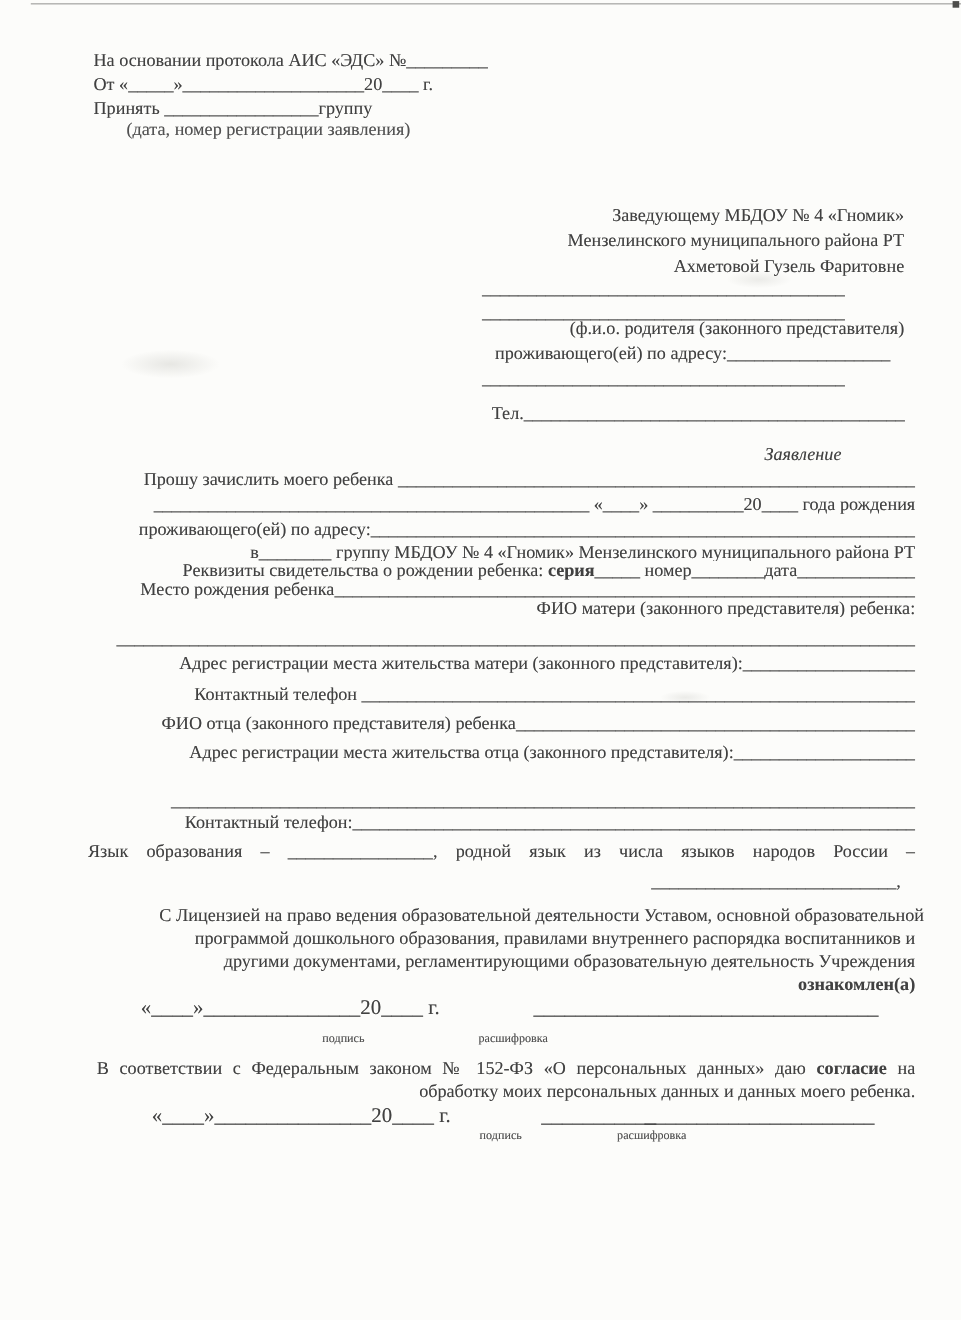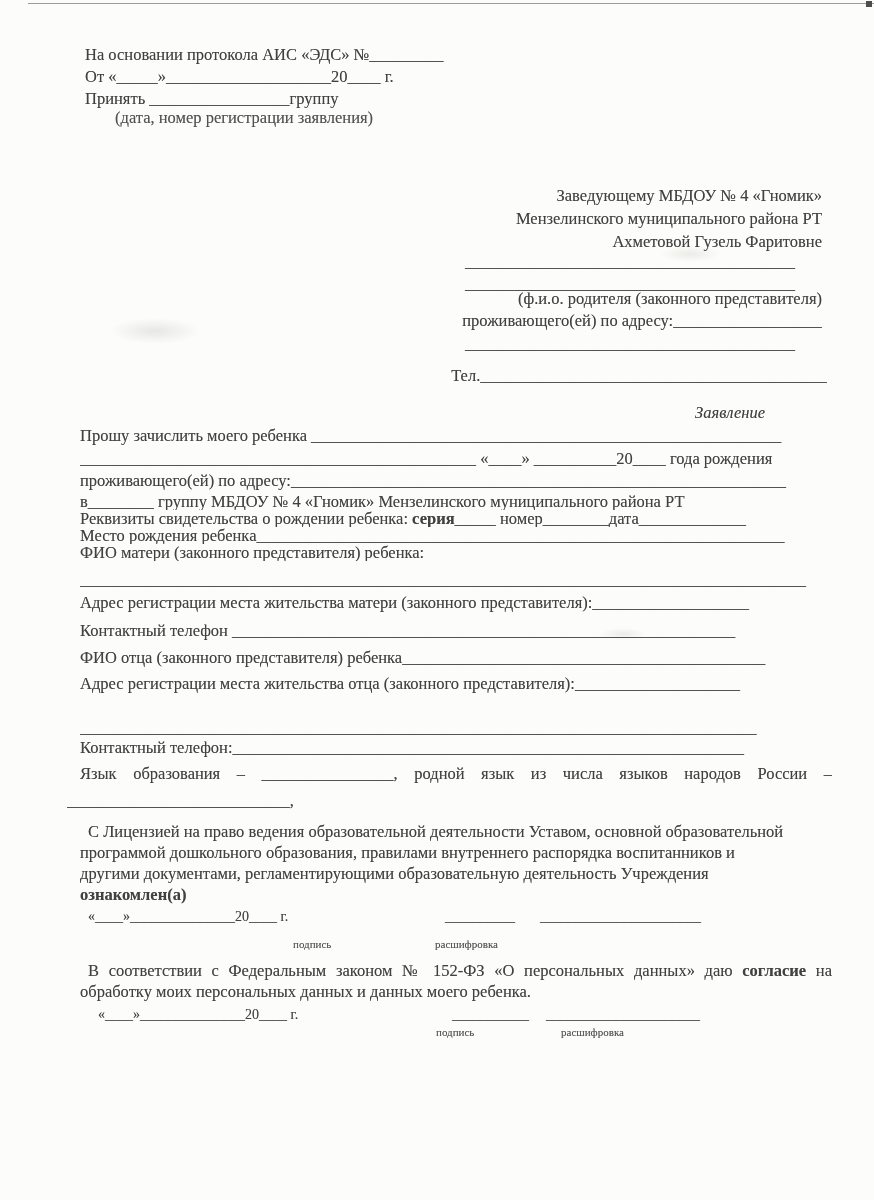--- a/index.html
+++ b/index.html
@@ -6,42 +6,42 @@
   .page{
     position:relative;
     width:874px;height:1200px;
     margin:0 auto;
     background:#fcfcfa;
     font-family:"Liberation Serif","DejaVu Serif",serif;
     color:#414141;
     overflow:hidden;
     text-shadow:0 0 .6px rgba(80,80,80,.45);
   }
-  .line{position:absolute;white-space:nowrap;overflow:hidden;font-size:16.5px;line-height:20px;}
+  .line{position:absolute;white-space:nowrap;overflow:hidden;font-size:16.5px;line-height:20px;text-align:right;}
   .small{font-size:10.5px;color:#525252;font-family:Liberation Serif, serif;}
   
   .scan-topline{position:absolute;top:3px;left:28px;right:0;height:1px;background:#9b9b98;}
   .scan-dot{position:absolute;top:1px;left:866px;width:6px;height:6px;background:#4d4d4b;}
   .smudge{position:absolute;border-radius:50%;pointer-events:none;}
   .sm1{left:110px;top:318px;width:90px;height:26px;background:radial-gradient(closest-side,rgba(175,175,168,.28),rgba(175,175,168,0));}
   .sm2{left:660px;top:246px;width:60px;height:16px;background:radial-gradient(closest-side,rgba(175,175,168,.22),rgba(175,175,168,0));}
   .sm3{left:600px;top:628px;width:46px;height:12px;background:radial-gradient(closest-side,rgba(175,175,168,.22),rgba(175,175,168,0));}
   
   .protocol{position:absolute;left:85px;top:44px;width:420px;}
   .protocol .pl{position:relative;white-space:nowrap;font-size:16.5px;line-height:22px;}
   .protocol .cap{padding-left:30px;line-height:15px;}
   .addressee{position:absolute;left:438px;top:186px;width:384px;}
-  .addr-line{position:absolute;left:0;width:384px;white-space:nowrap;overflow:hidden;font-size:16.5px;line-height:20px;text-align:center;}
+  .addr-line{position:absolute;left:0;width:384px;white-space:nowrap;overflow:hidden;font-size:16.5px;line-height:20px;}
   .r{text-align:right;}
   .body-block{position:absolute;left:80px;top:0;width:752px;}
   .title{width:752px;text-align:right;transform:translateX(-67px);font-style:italic;}
   .just{white-space:normal;text-align:justify;text-align-last:justify;}
   .b{font-weight:bold;}
   .lbl{position:absolute;white-space:nowrap;font-size:11px;color:#525252;}
-  .abs{position:absolute;white-space:nowrap;font-size:14px;line-height:20px;}
+  .abs{position:absolute;white-space:nowrap;font-size:19px;line-height:20px;margin-left:40px;}
 </style>
 </head>
 <body>
 
 <div class="page">
 
   <div class="scan-topline"></div>
   <div class="scan-dot"></div>
   <div class="smudge sm1"></div>
   <div class="smudge sm2"></div>

